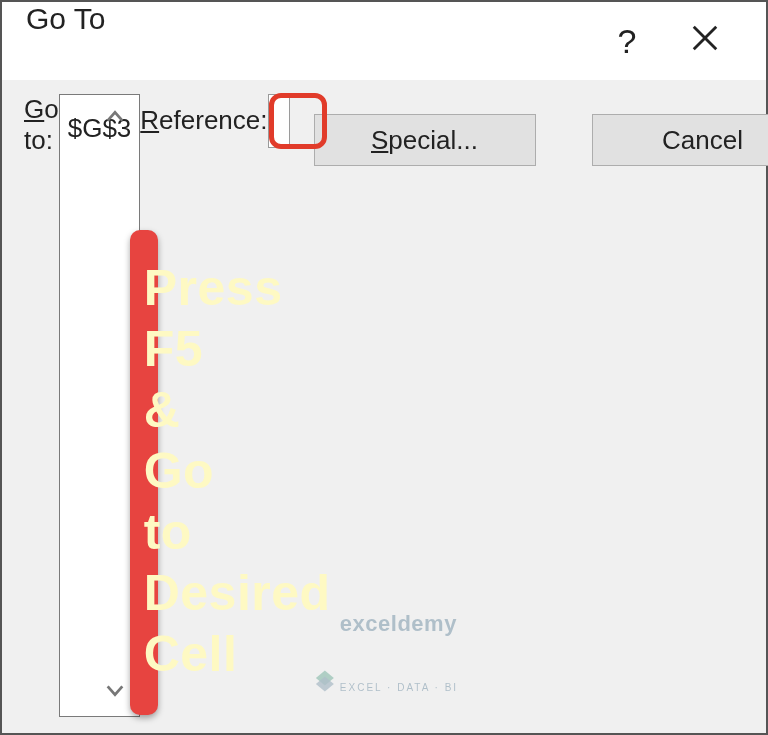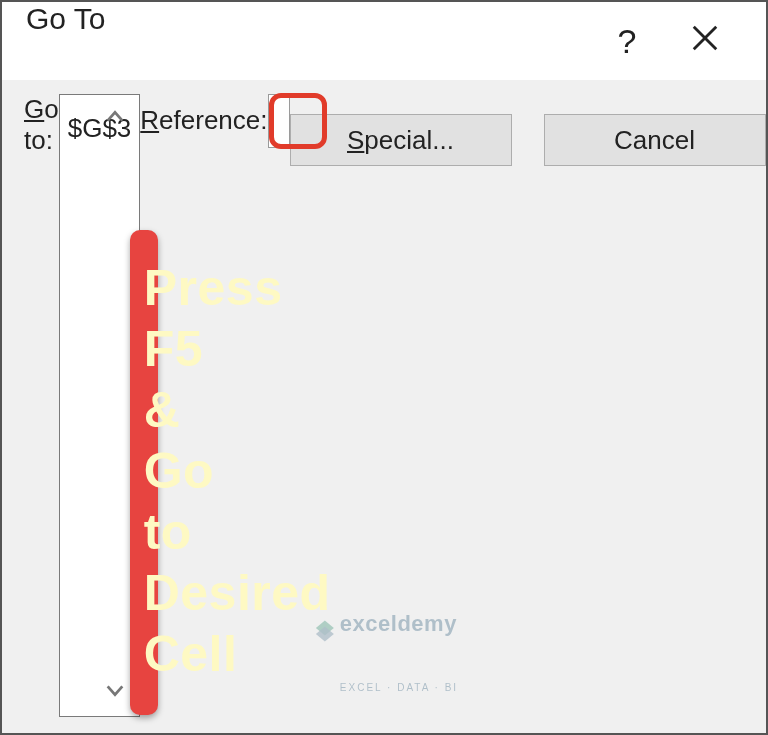--- a/index.html
+++ b/index.html
@@ -129,34 +129,35 @@
     flex: 0 0 auto;
     width: 222px;
     height: 52px;
     background: #e1e1e1;
     border: 1px solid #adadad;
     font-size: 26px;
     color: #222;
     display: flex;
     align-items: center;
     justify-content: center;
+    margin-left: 24px;
   }
   .btn .ul { text-decoration: underline; }
   .btn.default {
     border: 3px solid #0a6fd8;
     background: #e1e1e1;
   }
   .spacer-fill { flex: 1; }
   .watermark {
     position: absolute;
     bottom: 40px;
     left: 50%;
     transform: translateX(-50%);
     display: flex;
-    align-items: flex-start;
+    align-items: flex-end;
     opacity: 0.32;
     pointer-events: none;
     font-family: "Segoe UI", Arial, sans-serif;
   }
   .watermark .logo {
     width: 30px; height: 30px;
     display:flex; align-items:center; justify-content:center;
   }
   .watermark .wtxt { display:flex; flex-direction:column; line-height:1; }
   .watermark .wtxt .big { font-size: 22px; font-weight:700; color:#2a5a7a; letter-spacing:0.5px; }

